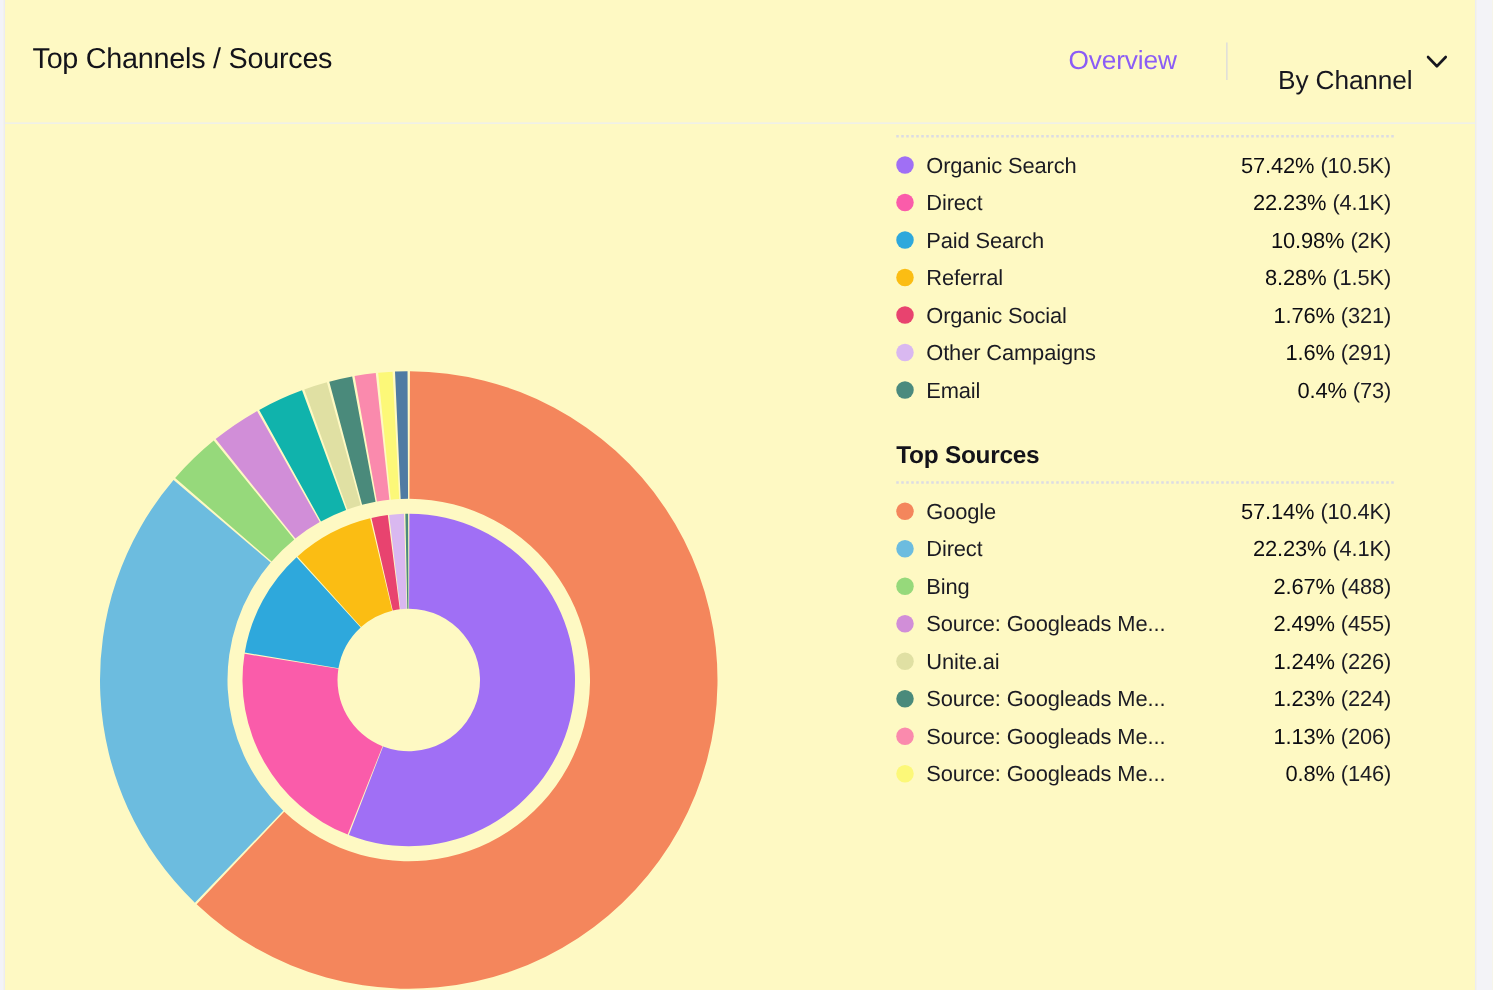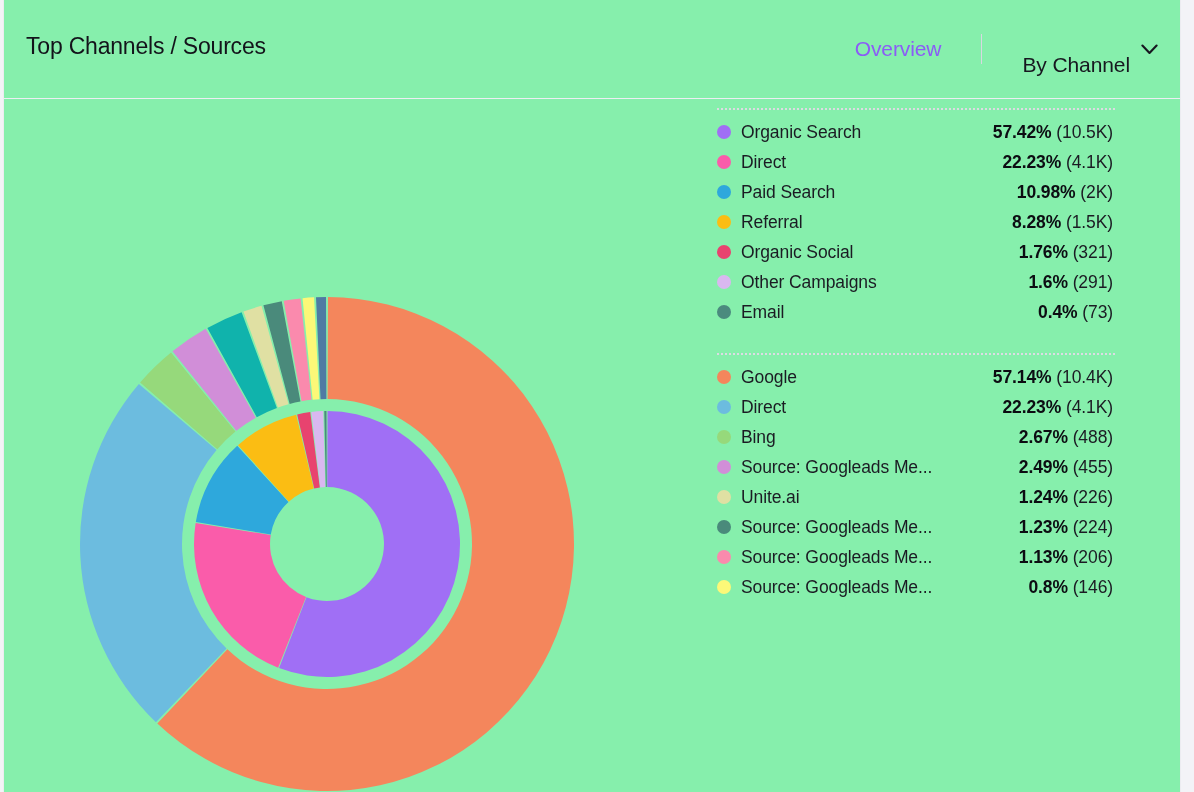--- a/index.html
+++ b/index.html
@@ -8,21 +8,21 @@
     margin: 0; padding: 0;
     width: 1194px; height: 792px;
     background: #f3f3f7;
     font-family: "Liberation Sans", sans-serif;
     -webkit-font-smoothing: antialiased;
   }
   #card {
     position: absolute;
     left: 3px; top: 0px;
     width: 1178px; height: 792px;
-    background: #86efac;
+    background: #fef9c3;
     border: 1px solid #ececf1;
     border-top: none;
     border-bottom: none;
     overflow: hidden;
   }
   
   #card-header {
     position: relative;
     height: 99px;
     border-bottom: 1px solid #eceef3;
@@ -127,21 +127,21 @@
     letter-spacing: -0.1px;
   }
   .legend-values {
     margin-left: auto;
     white-space: nowrap;
     font-size: 17.5px;
     color: #1b1b23;
     letter-spacing: -0.1px;
     text-align: right;
   }
-  .legend-pct { font-weight: bold; color: #0c0c12; }
+  .legend-pct { font-weight: normal; color: #0c0c12; }
   .legend-count { color: #1b1b23; }
   #sources-section { margin-top: 26px; }
 </style>
 </head>
 <body>
 
 <div id="card">
 
   <div id="card-header">
     <div id="page-title">Top Channels / Sources</div>
@@ -225,20 +225,21 @@
             </div>
             <div class="legend-row">
               <span class="legend-dot" style="background: rgb(75, 138, 126);"></span>
               <span class="legend-label">Email</span>
               <span class="legend-values"><span class="legend-pct">0.4%</span><span class="legend-count"> (73)</span></span>
             </div>
           </div>
       </div>
 
       <div class="legend-section" id="sources-section">
+        <div class="section-title">Top Sources</div>
         <div class="dotted-rule"></div>
         <div id="sources-list">
             <div class="legend-row">
               <span class="legend-dot" style="background: rgb(244, 134, 92);"></span>
               <span class="legend-label">Google</span>
               <span class="legend-values"><span class="legend-pct">57.14%</span><span class="legend-count"> (10.4K)</span></span>
             </div>
             <div class="legend-row">
               <span class="legend-dot" style="background: rgb(108, 188, 223);"></span>
               <span class="legend-label">Direct</span>

